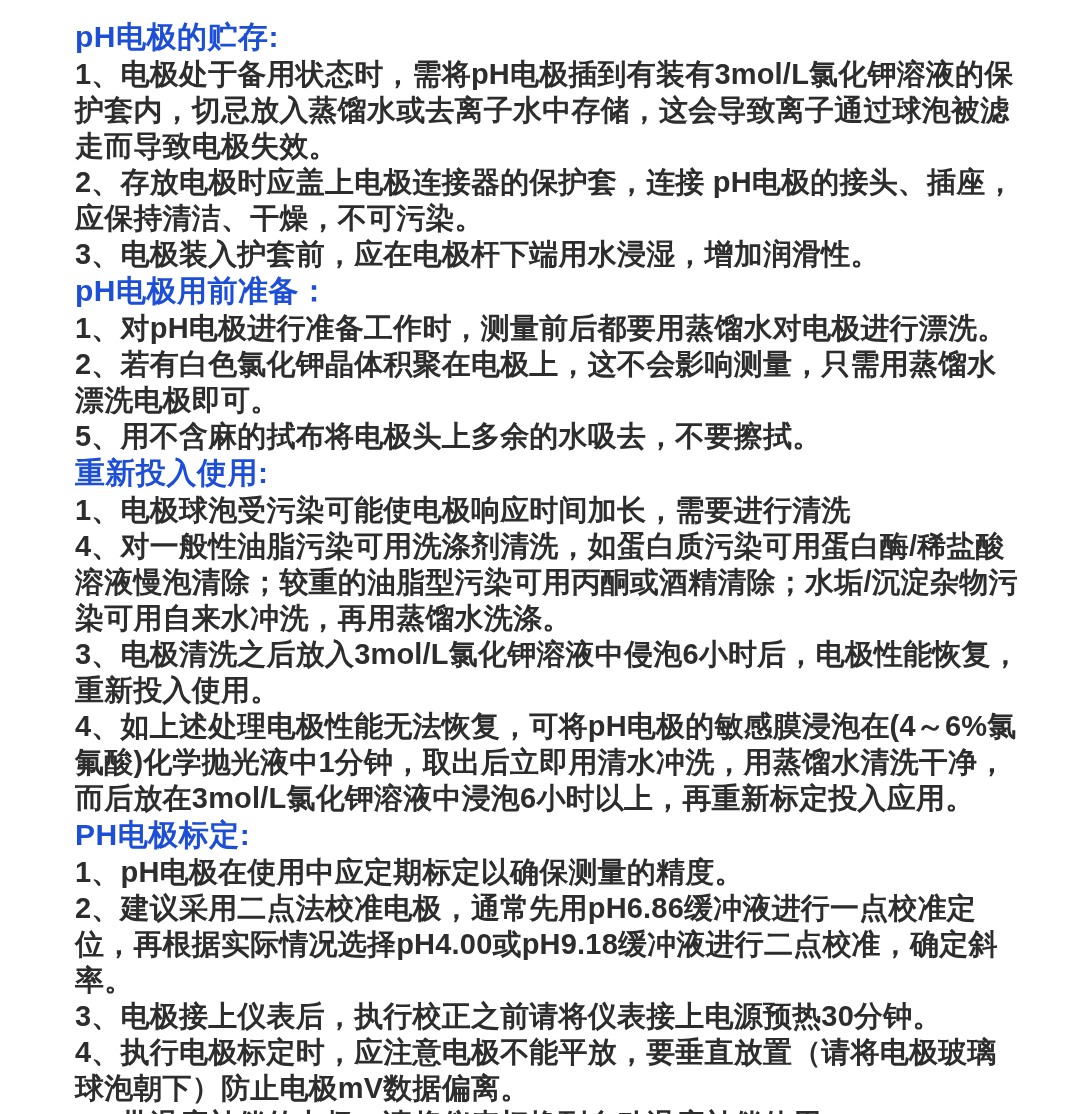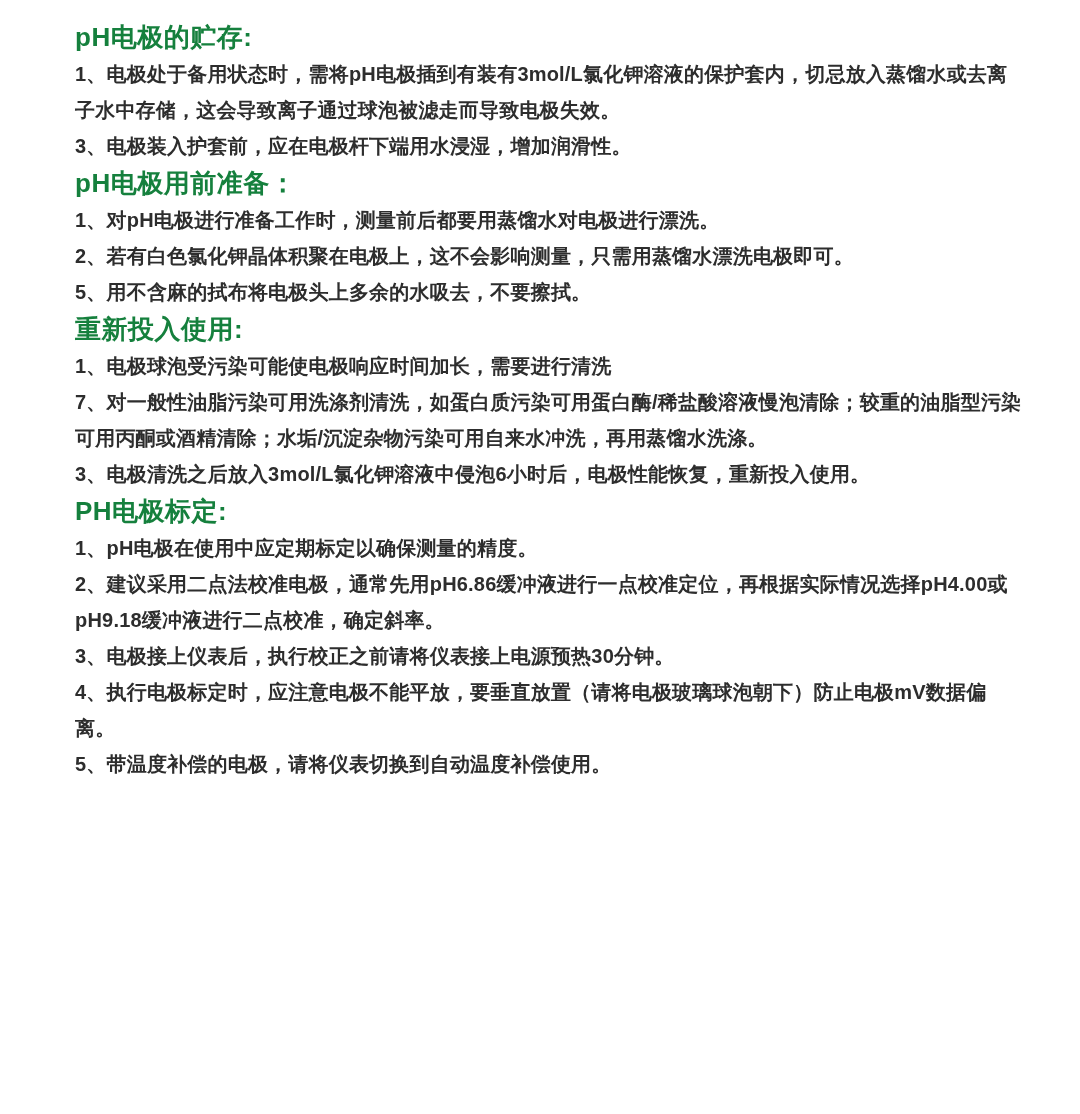--- a/index.html
+++ b/index.html
@@ -13,62 +13,64 @@
     overflow: hidden;
     font-family: "Liberation Sans", "DejaVu Sans", sans-serif;
     color: #2d2d2d;
   }
   .doc {
     box-sizing: border-box;
     width: 1080px;
     padding: 18px 58px 0 75px;
   }
   .section-heading {
-    font-size: 26px;
+    font-size: 30px;
     line-height: 38px;
     font-weight: 700;
-    color: #15803d;
+    color: #1d4ed8;
     letter-spacing: 0.5px;
   }
   .section + .section {
   }
   .para {
     margin: 0;
-    font-size: 20px;
+    font-size: 29px;
     line-height: 36px;
     font-weight: 600;
     color: #2d2d2d;
     letter-spacing: 0.2px;
     text-align: left;
     overflow-wrap: break-word;
   }
 </style>
 </head>
 <body>
 
 <div class="doc">
 
   <div class="section">
     <div class="section-heading">pH电极的贮存:</div>
     <p class="para">1、电极处于备用状态时，需将pH电极插到有装有3mol/L氯化钾溶液的保护套内，切忌放入蒸馏水或去离子水中存储，这会导致离子通过球泡被滤走而导致电极失效。</p>
+    <p class="para">2、存放电极时应盖上电极连接器的保护套，连接 pH电极的接头、插座，应保持清洁、干燥，不可污染。</p>
     <p class="para">3、电极装入护套前，应在电极杆下端用水浸湿，增加润滑性。</p>
   </div>
 
   <div class="section">
     <div class="section-heading">pH电极用前准备：</div>
     <p class="para">1、对pH电极进行准备工作时，测量前后都要用蒸馏水对电极进行漂洗。</p>
     <p class="para">2、若有白色氯化钾晶体积聚在电极上，这不会影响测量，只需用蒸馏水漂洗电极即可。</p>
     <p class="para">5、用不含麻的拭布将电极头上多余的水吸去，不要擦拭。</p>
   </div>
 
   <div class="section">
     <div class="section-heading">重新投入使用:</div>
     <p class="para">1、电极球泡受污染可能使电极响应时间加长，需要进行清洗</p>
-    <p class="para">7、对一般性油脂污染可用洗涤剂清洗，如蛋白质污染可用蛋白酶/稀盐酸溶液慢泡清除；较重的油脂型污染可用丙酮或酒精清除；水垢/沉淀杂物污染可用自来水冲洗，再用蒸馏水洗涤。</p>
+    <p class="para">4、对一般性油脂污染可用洗涤剂清洗，如蛋白质污染可用蛋白酶/稀盐酸溶液慢泡清除；较重的油脂型污染可用丙酮或酒精清除；水垢/沉淀杂物污染可用自来水冲洗，再用蒸馏水洗涤。</p>
     <p class="para">3、电极清洗之后放入3mol/L氯化钾溶液中侵泡6小时后，电极性能恢复，重新投入使用。</p>
+    <p class="para">4、如上述处理电极性能无法恢复，可将pH电极的敏感膜浸泡在(4～6%氯氟酸)化学抛光液中1分钟，取出后立即用清水冲洗，用蒸馏水清洗干净，而后放在3mol/L氯化钾溶液中浸泡6小时以上，再重新标定投入应用。</p>
   </div>
 
   <div class="section">
     <div class="section-heading">PH电极标定:</div>
     <p class="para">1、pH电极在使用中应定期标定以确保测量的精度。</p>
     <p class="para">2、建议采用二点法校准电极，通常先用pH6.86缓冲液进行一点校准定位，再根据实际情况选择pH4.00或pH9.18缓冲液进行二点校准，确定斜率。</p>
     <p class="para">3、电极接上仪表后，执行校正之前请将仪表接上电源预热30分钟。</p>
     <p class="para">4、执行电极标定时，应注意电极不能平放，要垂直放置（请将电极玻璃球泡朝下）防止电极mV数据偏离。</p>
     <p class="para">5、带温度补偿的电极，请将仪表切换到自动温度补偿使用。</p>
   </div>

